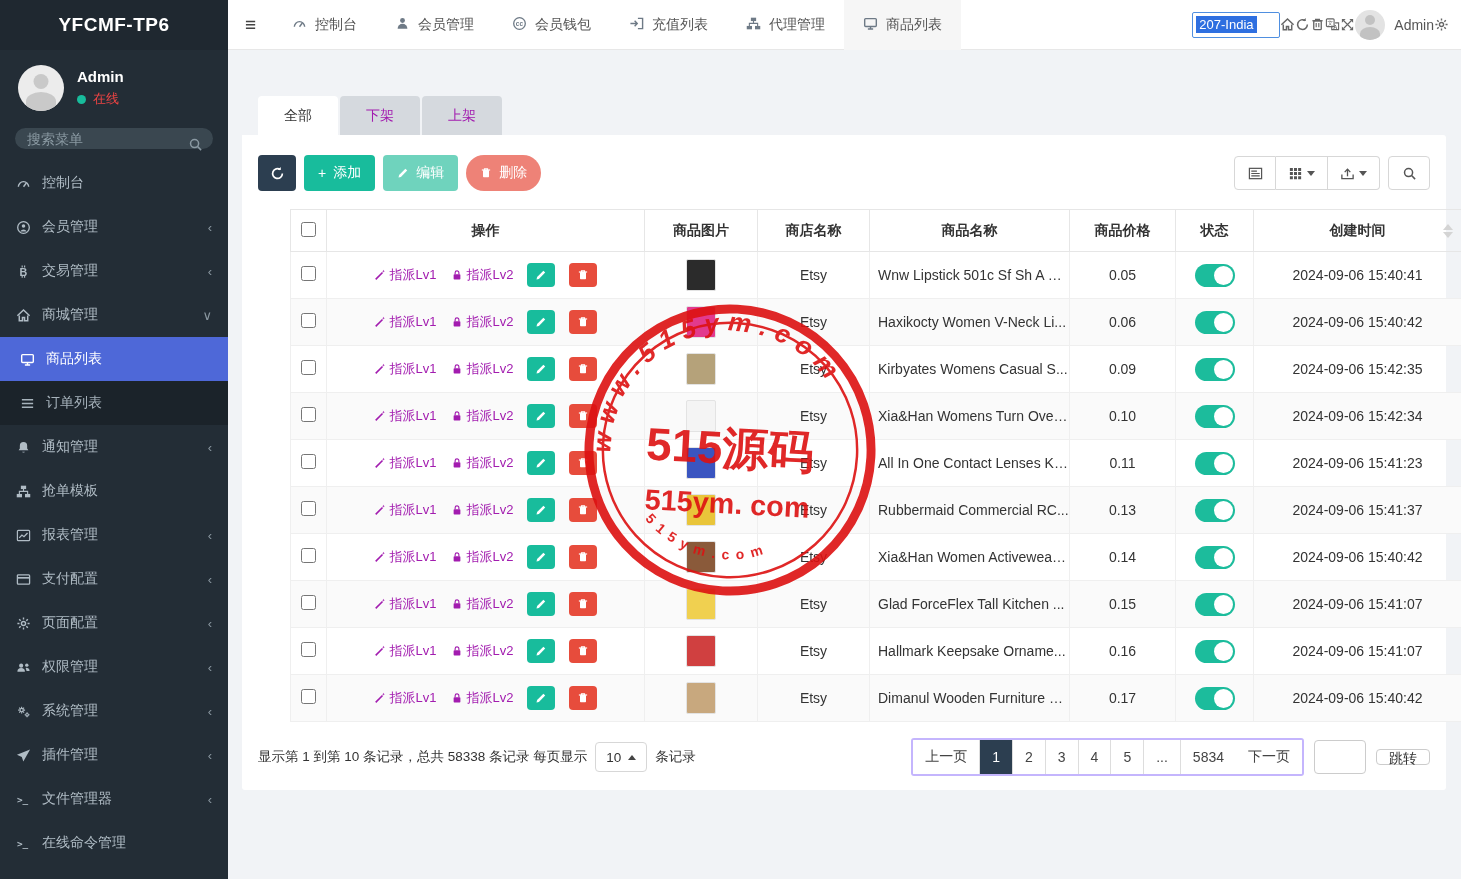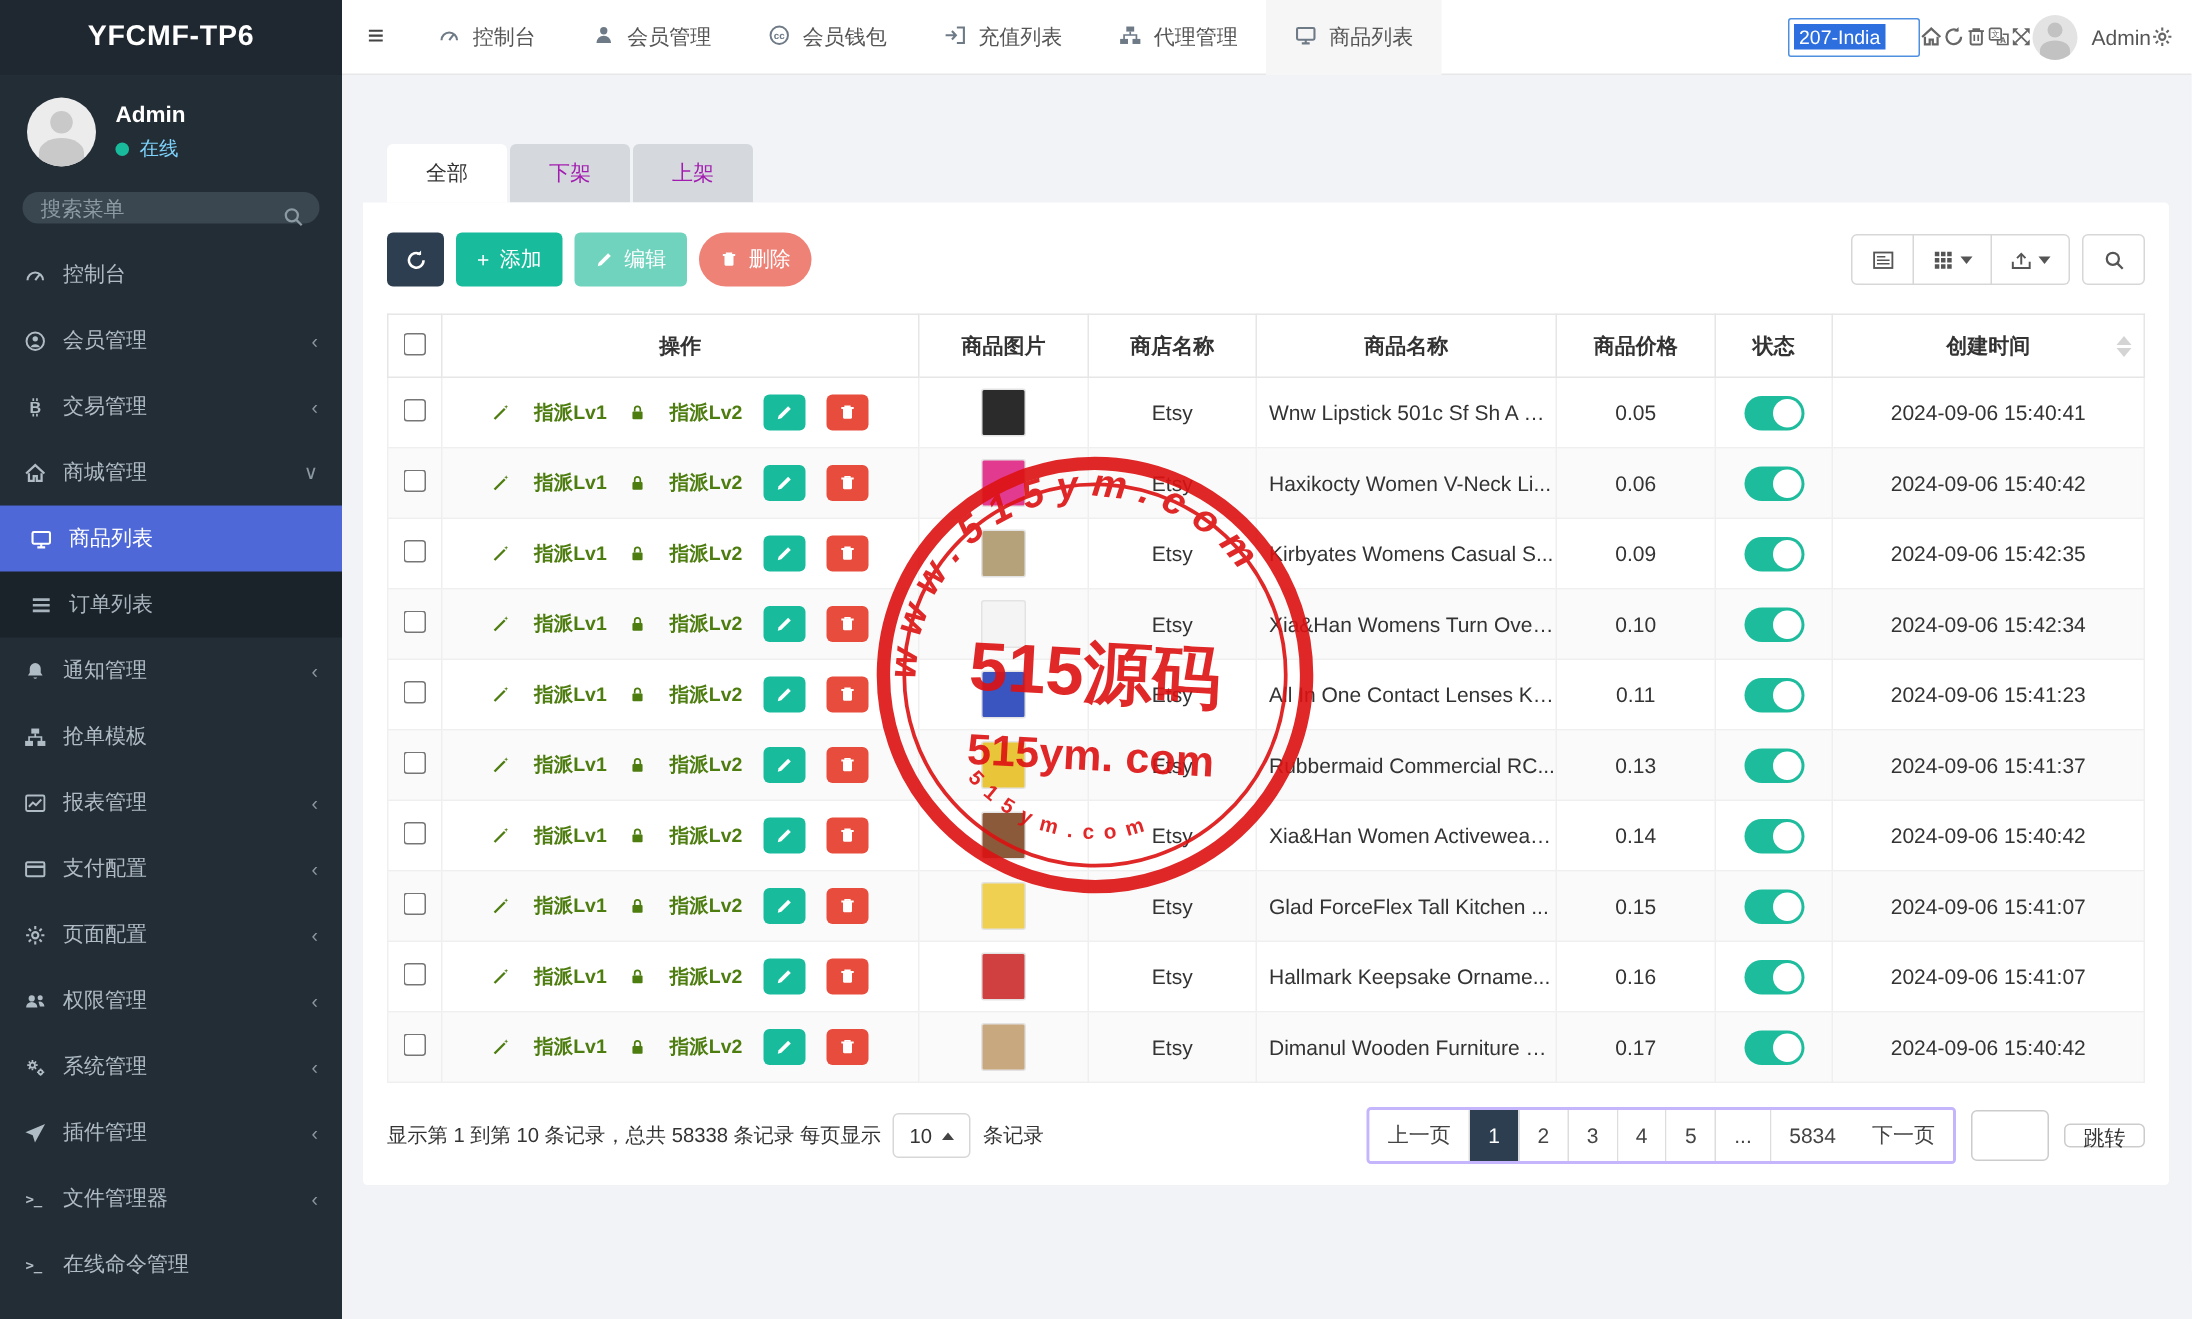--- a/index.html
+++ b/index.html
@@ -10,21 +10,21 @@
   .sidebar { position:fixed; left:0; top:0; width:228px; height:100%; background:#232d36; z-index:30; }
   .logo { height:50px; line-height:50px; text-align:center; color:#fff; font-weight:bold; font-size:19px; background:#1f2830; letter-spacing:.5px; }
   .user-panel { display:flex; align-items:center; gap:13px; padding:15px 18px 13px; }
   .avatar { width:46px; height:46px; border-radius:50%; background:#ececec; position:relative; overflow:hidden; flex:none; }
   .avatar::before { content:""; position:absolute; left:50%; top:9px; transform:translateX(-50%); width:15px; height:15px; border-radius:50%; background:#c9c9c9; }
   .avatar::after { content:""; position:absolute; left:50%; top:27px; transform:translateX(-50%); width:30px; height:19px; border-radius:50% 50% 0 0; background:#c9c9c9; }
   .avatar.small { width:30px; height:30px; background:#e3e3e3; }
   .avatar.small::before { width:10px; height:10px; top:5px; background:#c2c2c2; }
   .avatar.small::after { width:20px; height:13px; top:17px; background:#c2c2c2; }
   .user-meta .uname { color:#fff; font-weight:bold; font-size:15px; margin-bottom:5px; }
-  .ustatus { display:flex; align-items:center; gap:7px; color:#7dd3fc; font-size:13px; }
+  .ustatus { display:flex; align-items:center; gap:7px; color:#ef4444; font-size:13px; }
   .dot { width:9px; height:9px; border-radius:50%; background:#18bc9c; }
   .side-search { position:relative; margin:4px 15px 12px; }
   .side-search input { width:100%; height:21px; background:#3a4750; border:none; border-radius:12px; padding:0 34px 0 12px; color:#cfd8dc; font-size:14px; outline:none; font-family:inherit; }
   .side-search input::placeholder { color:#8b9aa3; }
   .side-search .mag { position:absolute; right:10px; top:9px; color:#8b9aa3; }
   .menu { font-size:14px; }
   .side-item { height:44px; display:flex; align-items:center; gap:11px; padding:0 16px; color:#b0bcc5; cursor:pointer; }
   .side-item .lbl { flex:1; }
   .side-item .chev { color:#8a97a0; font-size:13px; }
   .submenu { background:#1b232a; }
@@ -65,35 +65,35 @@
   .gbtn { width:42px; height:34px; background:#fff; border:1px solid #d7d7d7; display:flex; align-items:center; justify-content:center; gap:4px; color:#555; cursor:pointer; }
   .gbtn:first-child { border-radius:4px 0 0 4px; }
   .gbtn:last-child { border-radius:0 4px 4px 0; }
   .gbtn + .gbtn { border-left:none; }
   .gbtn.wide { width:52px; }
   .sbtn { width:42px; height:34px; background:#fff; border:1px solid #d7d7d7; border-radius:4px; display:flex; align-items:center; justify-content:center; color:#555; cursor:pointer; }
   .caret-down { width:0; height:0; border-left:4px solid transparent; border-right:4px solid transparent; border-top:5px solid #555; }
   .caret-up { width:0; height:0; border-left:4px solid transparent; border-right:4px solid transparent; border-bottom:5px solid #444; }
 
   
-  table { width:100%; border-collapse:collapse; table-layout:fixed; }
+  table { width:100%; border-collapse:collapse; table-layout:fixed;margin-left:32px; }
   th, td { border:1px solid #efefef; text-align:center; vertical-align:middle; font-size:14px; }
   th { font-weight:bold; color:#333; height:42px; position:relative; border-color:#e6e6e6; }
   td { height:47px; color:#333; }
   tbody tr:nth-child(even) { background:#fafafa; }
   .c-check { width:36px; }
   .c-ops { width:318px; }
   .c-img { width:113px; }
   .c-store { width:112px; }
   .c-name { width:200px; }
   .c-price { width:106px; }
   .c-status { width:78px; }
   td.c-name { text-align:left; padding-left:8px; white-space:nowrap; overflow:hidden; text-overflow:ellipsis; }
   .op-wrap { display:flex; align-items:center; justify-content:center; gap:14px; }
-  .op-link { color:#4d7c0f; text-decoration:none; font-size:13px; display:inline-flex; align-items:center; gap:16px; cursor:pointer;font-weight:bold; }
+  .op-link { color:#a21caf; text-decoration:none; font-size:13px; display:inline-flex; align-items:center; gap:4px; cursor:pointer; }
   .mini-btn { width:28px; height:24px; border:none; border-radius:4px; color:#fff; display:inline-flex; align-items:center; justify-content:center; cursor:pointer; }
   .mini-btn.g { background:#18bc9c; }
   .mini-btn.r { background:#e74c3c; }
   .prod-img { width:30px; height:32px; margin:0 auto; border-radius:2px; border:1px solid #e3e3e3; }
   .toggle { width:40px; height:23px; border-radius:12px; background:#1cbc9c; margin:0 auto; position:relative; cursor:pointer; }
   .toggle .knob { position:absolute; right:2px; top:2px; width:19px; height:19px; border-radius:50%; background:#fff; }
   .sort-carets { position:absolute; right:8px; top:50%; transform:translateY(-50%); display:flex; flex-direction:column; gap:2px; }
   .sort-carets i { display:block; width:0; height:0; border-left:5px solid transparent; border-right:5px solid transparent; }
   .sort-carets .up { border-bottom:6px solid #d4d4d4; }
   .sort-carets .dn { border-top:6px solid #d4d4d4; }

